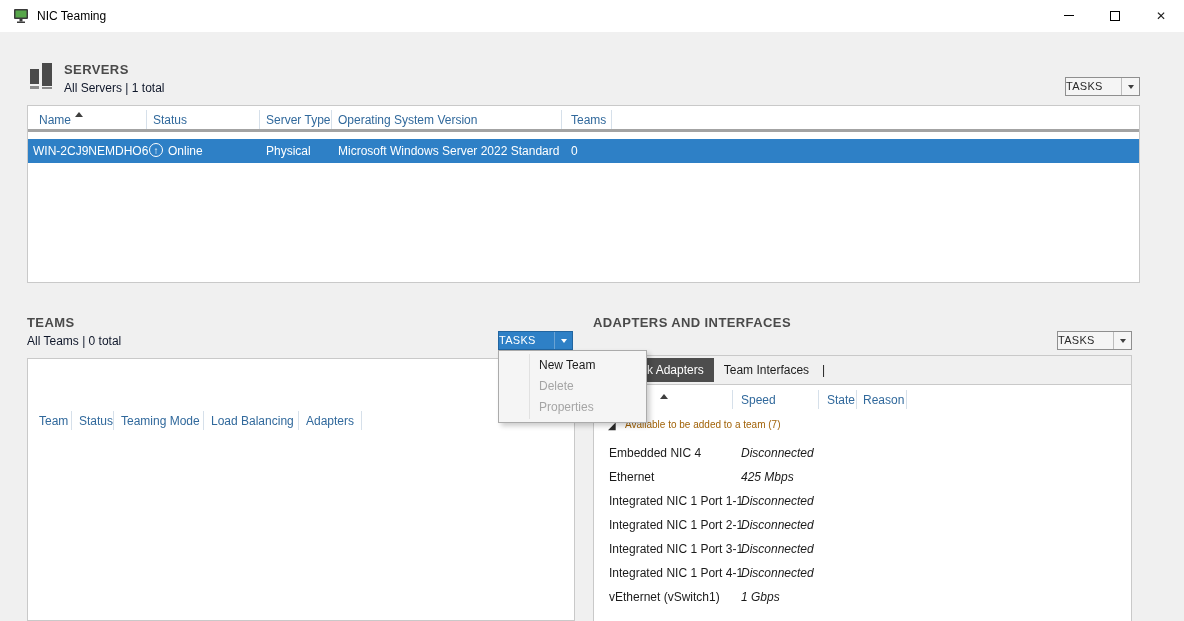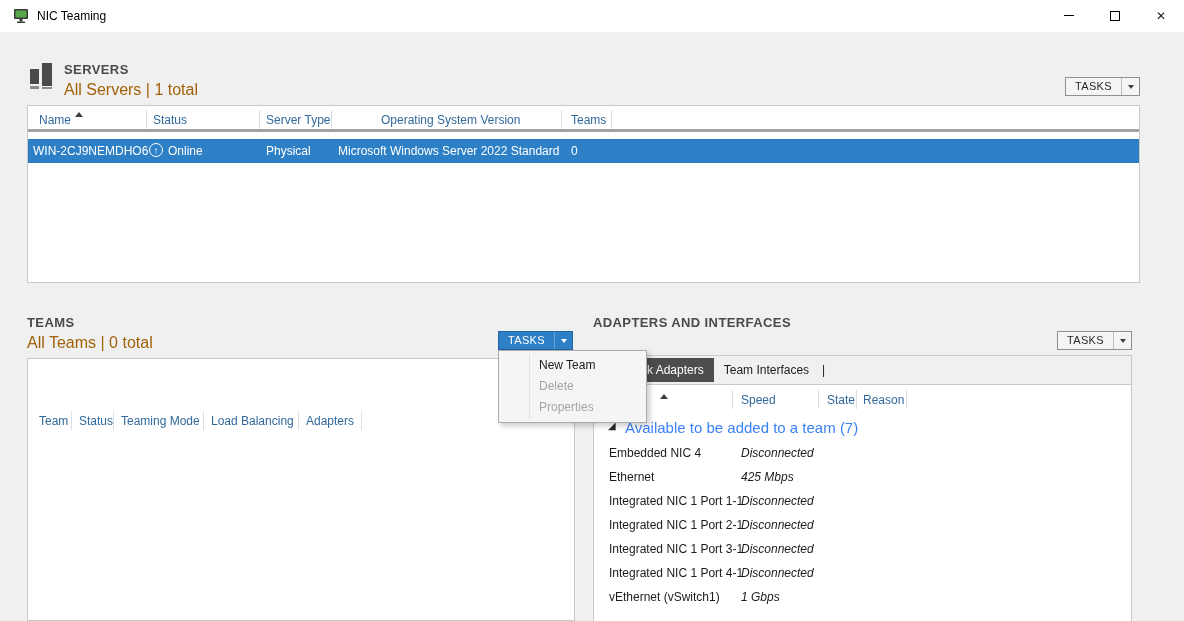--- a/index.html
+++ b/index.html
@@ -14,27 +14,27 @@
   .titlebar { position: absolute; top: 0; left: 0; right: 0; height: 32px; background: #ffffff; }
   .app-icon { position: absolute; left: 13px; top: 8px; width: 16px; height: 16px; }
   .win-title { position: absolute; left: 37px; top: 9px; font-size: 12px; color: #000; white-space: nowrap; }
   .win-btn { position: absolute; top: 0; width: 46px; height: 31px; display: flex; align-items: center; justify-content: center; }
   .win-btn.min { right: 92px; } .win-btn.max { right: 46px; } .win-btn.close { right: 0; font-size: 12px; }
   .glyph-min { display: block; width: 10px; height: 0; border-bottom: 1px solid #000; }
   .glyph-max { display: block; width: 10px; height: 10px; border: 1px solid #000; }
 
   
   .sec-title { position: absolute; font-size: 13px; font-weight: bold; color: #4a4a4a; letter-spacing: .4px; white-space: nowrap; }
-  .sec-sub { position: absolute; font-size: 16px; color: #a16207; white-space: nowrap; }
+  .sec-sub { position: absolute; font-size: 12px; color: #0f172a; white-space: nowrap; }
   .servers-icon { position: absolute; left: 29px; top: 62px; width: 24px; height: 28px; }
 
   
   .tasks-btn { position: absolute; width: 75px; height: 19px; background: #f5f5f5; border: 1px solid #8f8f8f;
     display: flex; align-items: stretch; font-size: 11px; color: #2a2a2a; }
-  .tasks-btn .lbl { flex: 1; text-align: center; line-height: 17px; letter-spacing: .3px; }
+  .tasks-btn .lbl { flex: 1; line-height: 17px; letter-spacing: .3px; }
   .tasks-btn .dv { width: 1px; background: #bdbdbd; }
   .tasks-btn .caret-box { width: 17px; display: flex; align-items: center; justify-content: center; }
   .caret { width: 0; height: 0; border-left: 3.5px solid transparent; border-right: 3.5px solid transparent; border-top: 4px solid #3f3f3f; }
   .tasks-btn.active { background: #2e80c6; border-color: #2265a0; color: #fff; }
   .tasks-btn.active .dv { background: #6ba3d3; }
   .tasks-btn.active .caret { border-top-color: #fff; }
   .tasks-servers { left: 1065px; top: 77px; }
   .tasks-teams { left: 498px; top: 331px; }
   .tasks-adapters { left: 1057px; top: 331px; }
 
@@ -70,21 +70,21 @@
     display: flex; align-items: center; padding-left: 5px; }
   .tab { padding: 5px 10px; color: #1b1b1b; white-space: nowrap; }
   .tab.selected { background: #4d4d4d; color: #fff; }
   .tab-sep { margin-left: 3px; color: #1b1b1b; }
   .adp-head { position: relative; height: 28px; }
   .adp-head .hcell { top: 8px; }
   .adp-head .vsep { top: 5px; }
   .adp-sort { position: absolute; left: 66px; top: 9px; }
   .group-row { position: relative; height: 28px; }
   .group-marker { position: absolute; left: 14px; top: 7px; font-size: 10px; color: #2b2b2b; }
-  .group-label { position: absolute; left: 31px; top: 6px; font-size: 15px; color: #3b82f6; white-space: nowrap; }
+  .group-label { position: absolute; left: 31px; top: 6px; font-size: 10px; color: #a16207; white-space: nowrap; }
   .adp-row { position: relative; height: 24px; }
   .adp-row .c1 { position: absolute; left: 15px; top: 5px; white-space: nowrap; }
   .adp-row .c2 { position: absolute; left: 147px; top: 5px; white-space: nowrap; font-style: italic; }
 </style>
 </head>
 <body>
 
 <div class="titlebar">
   <svg class="app-icon" viewBox="0 0 16 16">
     <rect x="1" y="1" width="14" height="10" rx="1" fill="#3a3a3a"></rect>
@@ -120,21 +120,21 @@
       <span class="caret"></span>
     </span>
 </div>
 
 <div class="servers-table">
   <div class="thead">
     <span class="hcell" style="left:11px;">Name</span>
     <span class="tri-up srv-sort"></span>
     <span class="hcell" style="left:125px;">Status</span>
     <span class="hcell" style="left:238px;">Server Type</span>
-    <span class="hcell" style="left:310px;margin-left:43px;">Operating System Version</span>
+    <span class="hcell" style="left:310px;">Operating System Version</span>
     <span class="hcell" style="left:543px;">Teams</span>
     <span class="vsep" style="left:118px;"></span>
     <span class="vsep" style="left:231px;"></span>
     <span class="vsep" style="left:303px;"></span>
     <span class="vsep" style="left:533px;"></span>
     <span class="vsep" style="left:583px;"></span>
   </div>
   <div class="srv-row">
     <span class="cell" style="left:5px;">WIN-2CJ9NEMDHO6</span>
     <span class="circle-up"><span>↑</span></span>

